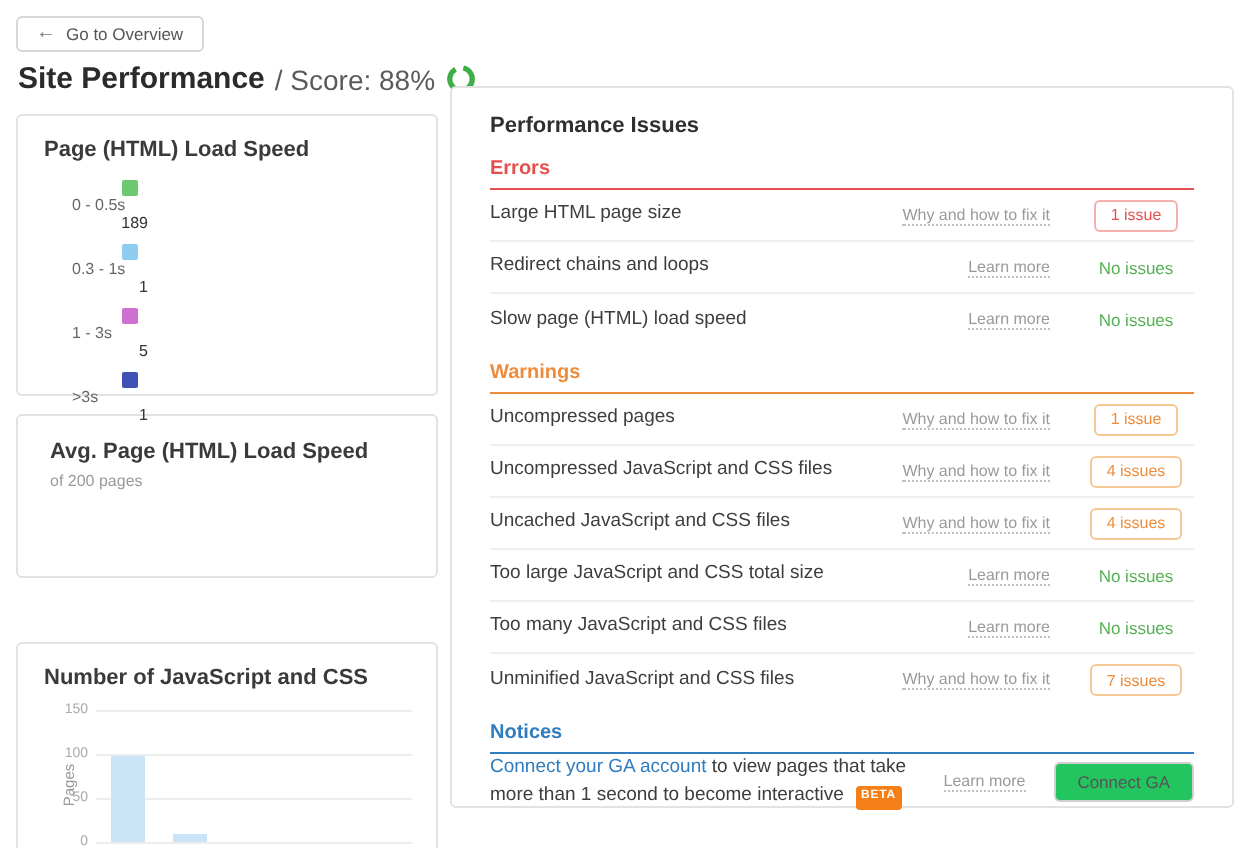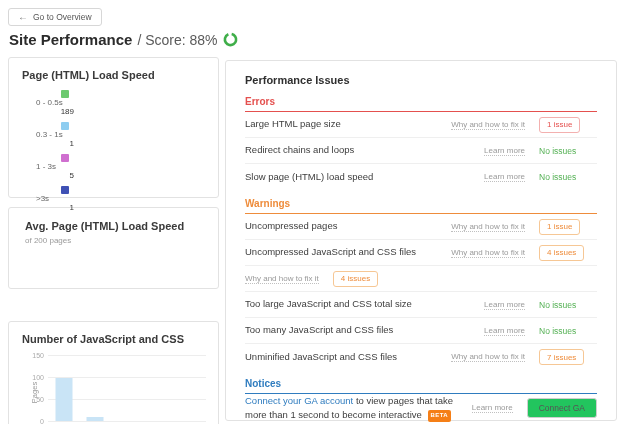--- a/index.html
+++ b/index.html
@@ -51,30 +51,30 @@
   .ylabel { position:absolute; left:-24px; top:50%; transform:rotate(-90deg) translateX(0); transform-origin:center;
     font-size:7.5px; color:#9a9a9a; }
   .bars { position:absolute; left:0; right:0; top:0; bottom:0; display:flex; }
   .bar-slot { flex:1; position:relative; }
   .bar { position:absolute; bottom:0; left:50%; transform:translateX(-50%); width:17px; }
   .xlabels { display:flex; margin:3px 4px 0 26px; width:158px; }
   .xlabels span { flex:1; text-align:center; font-size:7px; color:#9a9a9a; }
   .xaxis-title { margin:3px 4px 0 26px; width:158px; text-align:center; font-size:8px; color:#9a9a9a; }
 
   
-  .right-panel { position:absolute; left:225px; top:60px; width:392px; height:361px;
+  .right-panel { position:absolute; left:225px; top:43px; width:392px; height:361px;
     padding:13px 19px 10px 19px; }
   .panel-title { font-size:11px; font-weight:bold; color:#2f2f2f; margin-bottom:10px; }
   .section-header { font-size:10px; font-weight:bold; padding-bottom:4px; border-bottom:1px solid; margin-top:8px; }
   .issue-row { display:flex; align-items:center; min-height:26px; border-bottom:1px solid #efefef; }
   .issue-row.last { border-bottom:none; }
   .issue-name { flex:1; font-size:9.5px; color:#3d3d3d; padding-right:8px; line-height:1.5; }
   .issue-link { font-size:8px; color:#9a9a9a; border-bottom:1px dotted #c0c0c0; cursor:pointer;
     margin-right:14px; white-space:nowrap; }
-  .status-col { width:58px; display:flex; justify-content:flex-start; }
+  .status-col { width:58px; display:flex; justify-content:center; }
   .badge { font-size:8px; border:1px solid; border-radius:3px; padding:2.5px 7px; background:#fff;
     white-space:nowrap; cursor:pointer; }
   .badge.error { color:#e4504e; border-color:#f3b0af; }
   .badge.warning { color:#ee8c3b; border-color:#f6c795; }
   .ok-text { font-size:8.5px; color:#55b155; }
   .name-link { color:#2f7cbf; cursor:pointer; }
   .beta-badge { display:inline-block; background:#f57f17; color:#fff; font-size:6px; font-weight:bold;
     padding:1.5px 3px; border-radius:2px; vertical-align:1px; margin-left:3px; letter-spacing:.4px; }
   .action-btn { font-size:8.5px; color:#555; background:#22c55e; border:1px solid #cfcfcf; border-radius:3px;
     padding:4px 11px; cursor:pointer; white-space:nowrap; }
@@ -208,20 +208,21 @@
           </span>
         </div>
         <div class="issue-row">
           <span class="issue-name">Uncompressed JavaScript and CSS files</span>
           <span class="issue-link">Why and how to fix it</span>
           <span class="status-col">
             <button class="badge warning">4 issues</button>
           </span>
         </div>
         <div class="issue-row">
+          <span class="issue-name">Uncached JavaScript and CSS files</span>
           <span class="issue-link">Why and how to fix it</span>
           <span class="status-col">
             <button class="badge warning">4 issues</button>
           </span>
         </div>
         <div class="issue-row">
           <span class="issue-name">Too large JavaScript and CSS total size</span>
           <span class="issue-link">Learn more</span>
           <span class="status-col">
             <span class="ok-text">No issues</span>

